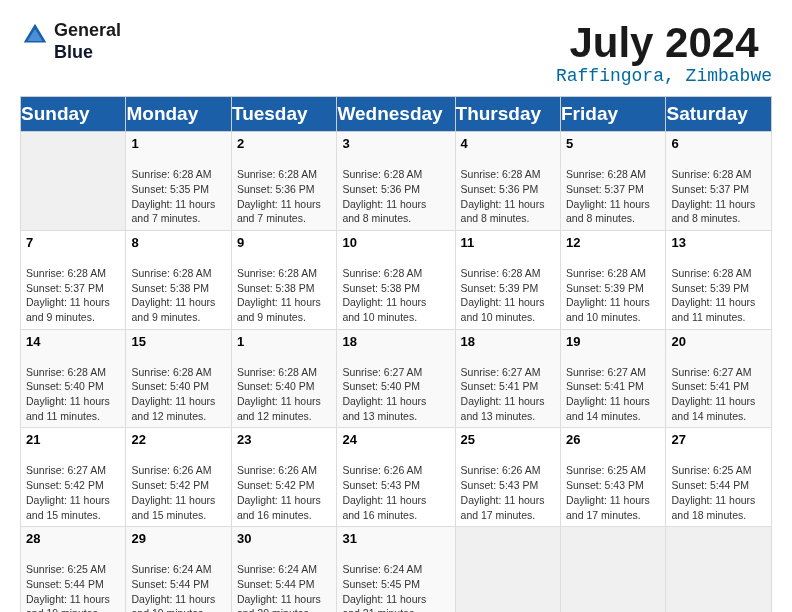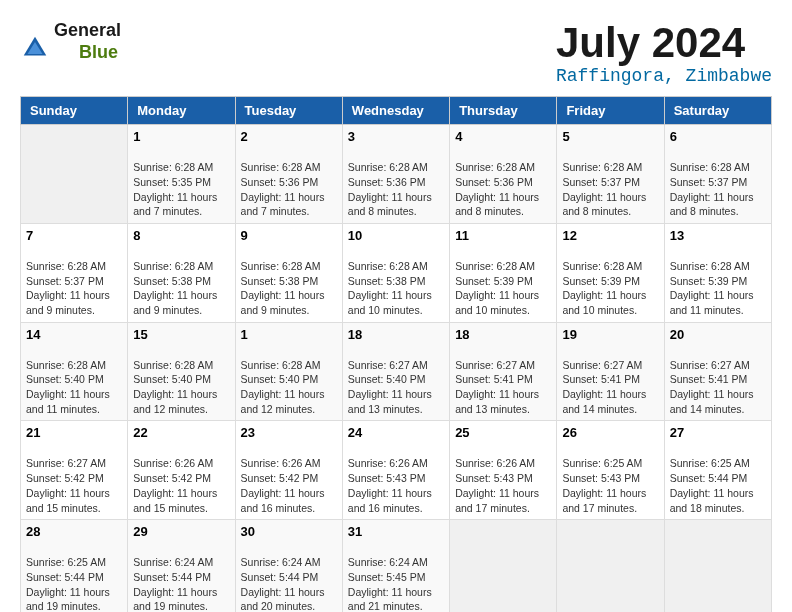--- a/index.html
+++ b/index.html
@@ -11,37 +11,37 @@
       padding: 20px;
     }
     .header-section {
       display: flex;
       justify-content: space-between;
       align-items: flex-start;
       margin-bottom: 10px;
     }
     .logo {
       display: flex;
-      align-items: flex-end;
+      align-items: flex-start;
       gap: 4px;
     }
     .logo-text {
       font-size: 18px;
       font-weight: bold;
       color: #1a1a1a;
       line-height: 1.2;
     }
     .logo-text .general { display: block; }
-    .logo-text .blue { display: block; color: #4d7c0f; margin-left: 25px; }
+    .logo-text .blue { display: block; color: #0f172a; }
     .logo-icon {
       width: 30px;
       height: 30px;
     }
     .title-section {
-      text-align: left;
+      text-align: center;
     }
     .month-title {
       font-size: 42px;
       font-weight: bold;
       color: #1a1a1a;
       line-height: 1.1;
     }
     .location-title {
       font-size: 18px;
       color: #0369a1;
@@ -50,23 +50,23 @@
     table {
       width: 100%;
       border-collapse: collapse;
       font-size: 11px;
     }
     thead tr {
       background-color: #1a5fa8;
       color: white;
     }
     thead th {
-      padding: 6px 9px;
+      padding: 6px 0;
       text-align: left;
-      font-size: 13px;
+      font-size: 19px;
       font-weight: bold;
       border: 1px solid #ccc;
     }
     tbody tr {
       vertical-align: top;
     }
     tbody tr:nth-child(odd) {
       background-color: #f9f9f9;
     }
     tbody tr:nth-child(even) {

